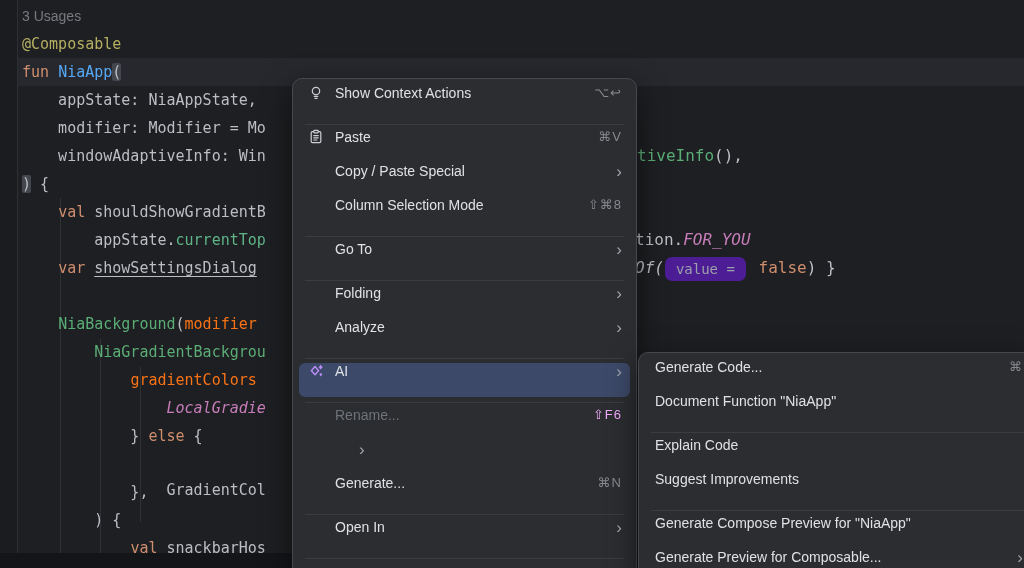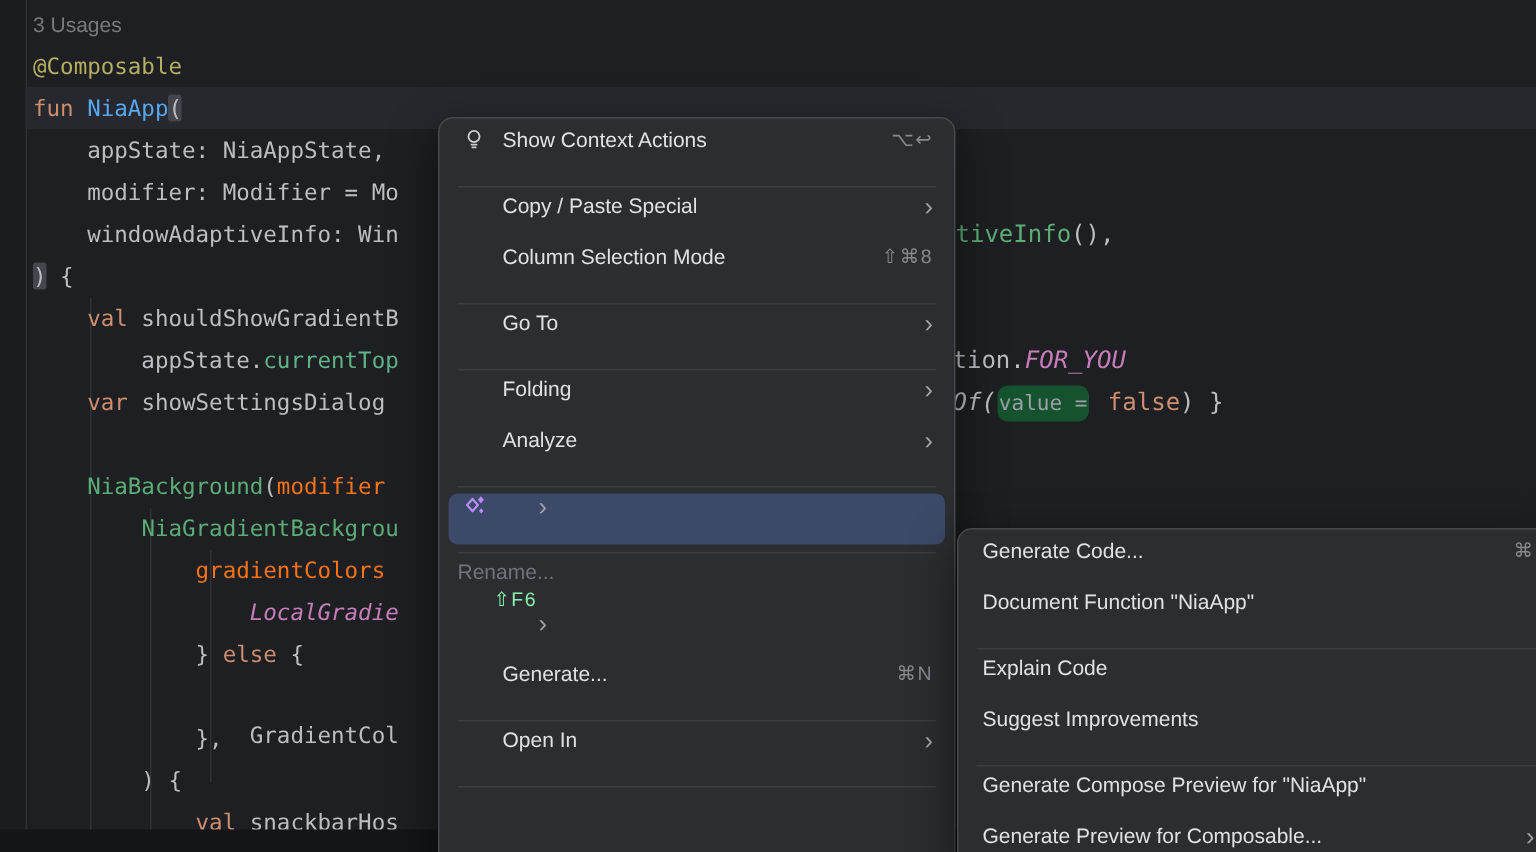--- a/index.html
+++ b/index.html
@@ -21,41 +21,41 @@
   }
   .code-line.hint{font-family:"Liberation Sans",sans-serif;font-size:14px;color:#787A80;}
   .kw{color:#CF8E6D}
   .fn{color:#56A8F5}
   .ann{color:#B5AF62}
   .call{color:#5BAD76}
   .prop{color:#5FB487}
   .narg{color:#f97316}
   .enum{color:#C77DBA;font-style:italic}
   .it{font-style:italic}
-  .u{text-underline-offset:3px}
+  .u{text-decoration:underline;text-underline-offset:3px}
   .box{background:#43464D;border-radius:2px}
   .chip{
-    display:inline-block;background:#14532d;color:#9CA0A8;border-radius:7px;
-    padding:0 1px;line-height:24px;height:24px;vertical-align:middle;
+    display:inline-block;background:#4c1d95;color:#9CA0A8;border-radius:7px;
+    padding:0 11px;line-height:24px;height:24px;vertical-align:middle;
     font-size:14px;margin:0 3px 0 1px;
   }
   .guide{position:absolute;width:1px;background:#2F3135;}
   .bottom-band{position:absolute;left:0;top:553px;width:1024px;height:15px;background:#141518;}
   
   .menu{
     position:absolute;background:#2B2D30;border:1px solid #46484D;border-radius:10px;
     box-shadow:0 10px 30px rgba(0,0,0,.55);padding:6px 0;box-sizing:border-box;z-index:10;
   }
   .mi{
     height:34px;display:flex;align-items:flex-start;margin:0 6px;padding:0 8px 0 6px;
     border-radius:6px;color:#DFE1E5;font-size:14px;
   }
   .mi.sel{background:#3C4968;}
-  .mi.dis{color:#6F737A;flex-direction:column;}
-  .mi.dis .sc{color:#86efac;}
+  .mi.dis{color:#6F737A;}
+  .mi.dis .sc{color:#f0abfc;}
   .mi .ic{width:22px;margin-right:8px;display:flex;justify-content:center;align-items:center;flex:none;}
   .mi .lbl{flex:1;white-space:nowrap;}
   .mi .sc{color:#87898F;font-size:13px;margin-left:24px;white-space:nowrap;letter-spacing:1px;}
   .mi .arr{color:#A0A3A9;margin-left:24px;font-size:17px;line-height:1;}
   .sep{height:10px;position:relative;}
   .sep::after{content:"";position:absolute;left:12px;right:12px;top:50%;height:1px;background:#3A3C40;}
   .menu.sub .mi{padding-left:10px;}
 </style>
 </head>
 <body>
@@ -100,20 +100,31 @@
         <svg width="16" height="16" viewBox="0 0 16 16" fill="none" stroke="#CED0D6" stroke-width="1.2" stroke-linecap="round">
           <circle cx="8" cy="6" r="3.7"></circle>
           <path d="M6.3 11.4h3.4M6.9 13.3h2.2"></path>
         </svg>
       </span>
       <span class="lbl">Show Context Actions</span>
       <span class="sc">⌥↩</span>
     </div>
     <div class="sep"></div>
     <div class="mi">
+      <span class="ic">
+        <svg width="16" height="16" viewBox="0 0 16 16" fill="none" stroke="#CED0D6" stroke-width="1.2" stroke-linecap="round">
+          <rect x="3.2" y="2.6" width="9.6" height="11" rx="1.2"></rect>
+          <rect x="5.8" y="1.4" width="4.4" height="2.4" rx="0.8" fill="#2B2D30"></rect>
+          <path d="M5.8 6.6h4.4M5.8 8.8h4.4M5.8 11h3"></path>
+        </svg>
+      </span>
+      <span class="lbl">Paste</span>
+      <span class="sc">⌘V</span>
+    </div>
+    <div class="mi">
       <span class="ic"></span>
       <span class="lbl">Copy / Paste Special</span>
       <span class="arr">›</span>
     </div>
     <div class="mi">
       <span class="ic"></span>
       <span class="lbl">Column Selection Mode</span>
       <span class="sc">⇧⌘8</span>
     </div>
     <div class="sep"></div>
@@ -135,20 +146,21 @@
     </div>
     <div class="sep"></div>
     <div class="mi sel">
       <span class="ic">
         <svg width="17" height="17" viewBox="0 0 17 17">
           <path d="M7 3.6 L10.6 7.7 L7 11.8 L3.4 7.7 Z" fill="none" stroke="#B98BF5" stroke-width="1.5" stroke-linejoin="round"></path>
           <path d="M12.6 1.8 L14.6 4.2 L12.6 6.6 L10.6 4.2 Z" fill="#B98BF5"></path>
           <path d="M12.8 9.8 L14.3 11.6 L12.8 13.4 L11.3 11.6 Z" fill="#B98BF5"></path>
         </svg>
       </span>
+      <span class="lbl">AI</span>
       <span class="arr">›</span>
     </div>
     <div class="sep"></div>
     <div class="mi dis">
       <span class="ic"></span>
       <span class="lbl">Rename...</span>
       <span class="sc">⇧F6</span>
     </div>
     <div class="mi">
       <span class="ic"></span>

